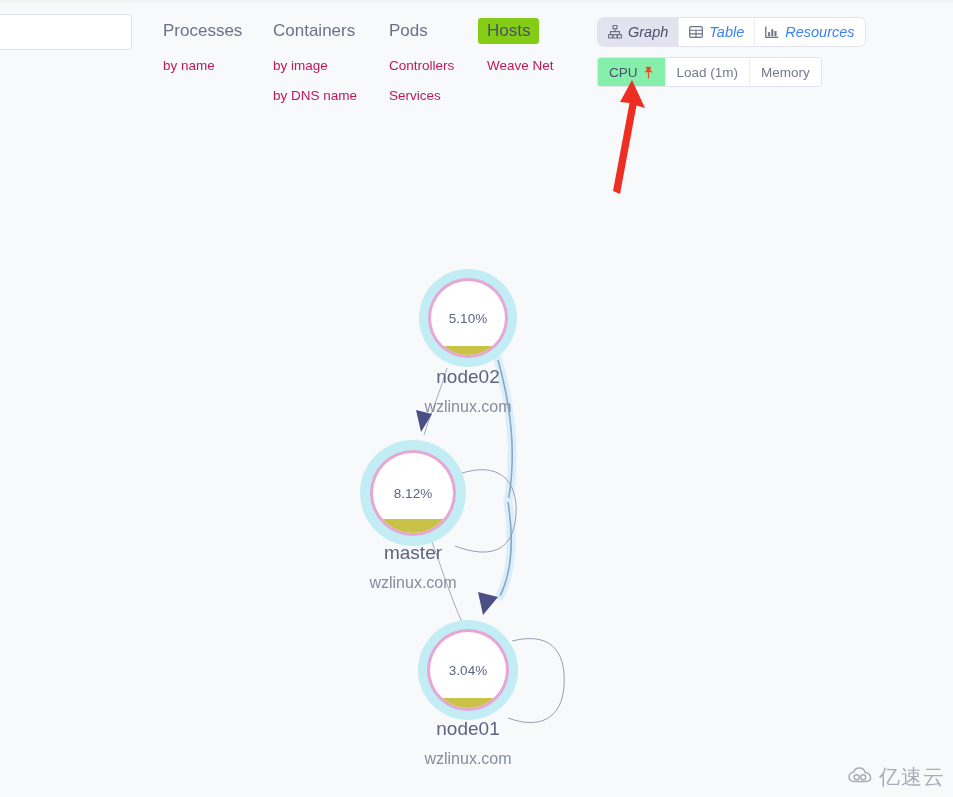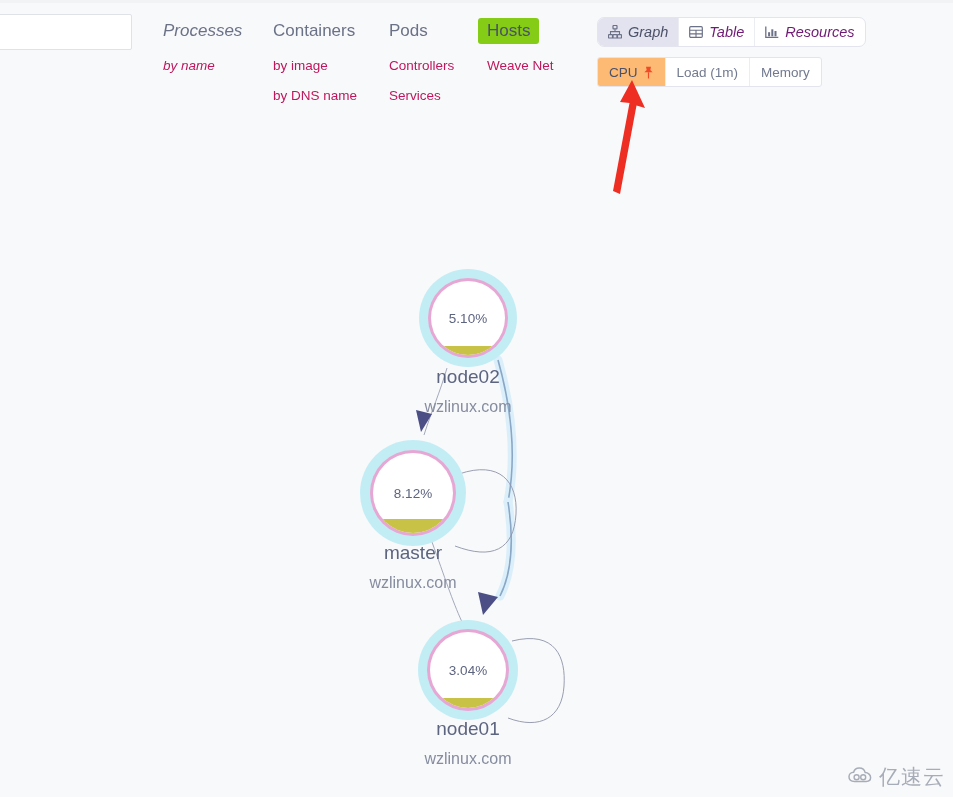--- a/index.html
+++ b/index.html
@@ -51,21 +51,21 @@
     color: #5d6480;
   }
 
   
   #nav-columns {
     position: absolute;
     left: 163px; top: 18px;
     display: flex;
   }
   .nav-col { display: flex; flex-direction: column; }
-  .nav-col.c0 { width: 110px; font-style: italic; }
+  .nav-col.c0 { width: 110px; }
   .nav-col.c1 { width: 116px; }
   .nav-col.c2 { width: 98px; }
   .nav-col.c3 { width: 110px; }
 
   .nav-head {
     font-size: 17px;
     color: #6b7187;
     line-height: 26px;
     height: 26px;
     padding: 0 9px;
@@ -100,21 +100,21 @@
     background: #ffffff;
     overflow: hidden;
     font-style: italic;
   }
   #view-toggle .tgl {
     display: flex;
     align-items: center;
     gap: 6px;
     padding: 0 10px;
     font-size: 14.5px;
-    color: #701a75;
+    color: #3b82f6;
     cursor: pointer;
     white-space: nowrap;
     border-right: 1px solid #ececf3;
   }
   #view-toggle .tgl:last-child { border-right: 0; }
   #view-toggle .tgl.selected { background: #e3e2ef; color: #4b5168; }
 
   #metric-toggle {
     position: absolute;
     left: 597px; top: 57px;
@@ -130,21 +130,21 @@
     align-items: center;
     gap: 5px;
     padding: 0 11px;
     font-size: 13.5px;
     color: #737a90;
     cursor: pointer;
     white-space: nowrap;
     border-right: 1px solid #ececf3;
   }
   #metric-toggle .tgl:last-child { border-right: 0; }
-  #metric-toggle .tgl.selected { background: #fdba74; color: #4b5168; }
+  #metric-toggle .tgl.selected { background: #86efac; color: #4b5168; }
 
   .tgl-icon { display: inline-flex; align-items: center; }
 
   
   #annotation-arrow {
     position: absolute;
     left: 598px; top: 78px;
     width: 70px; height: 120px;
     pointer-events: none;
   }

